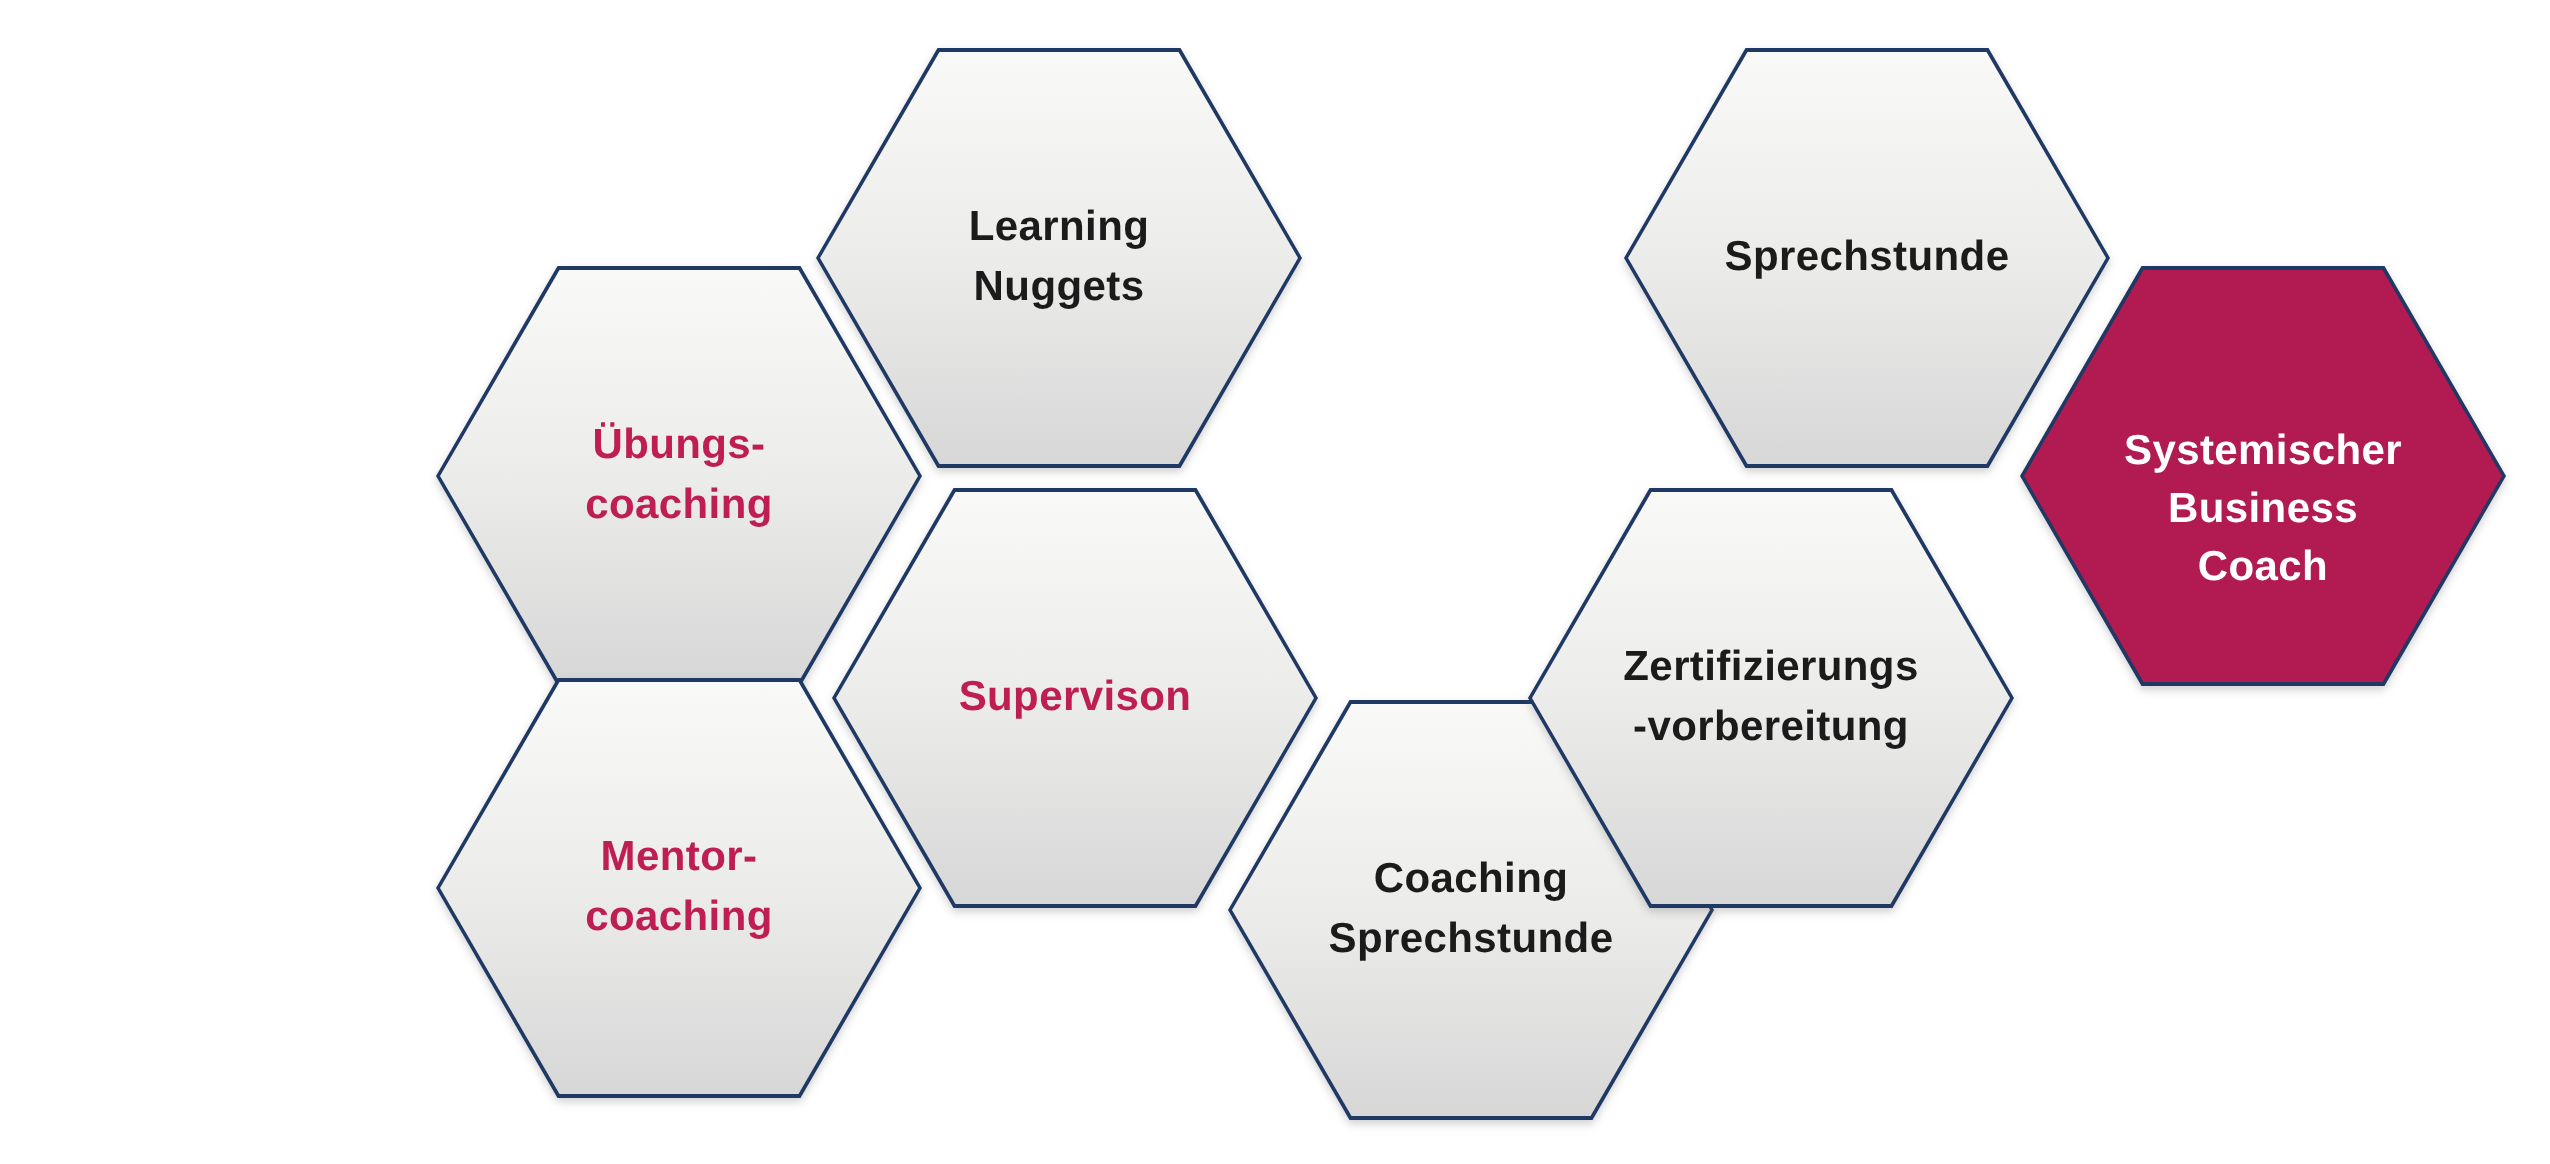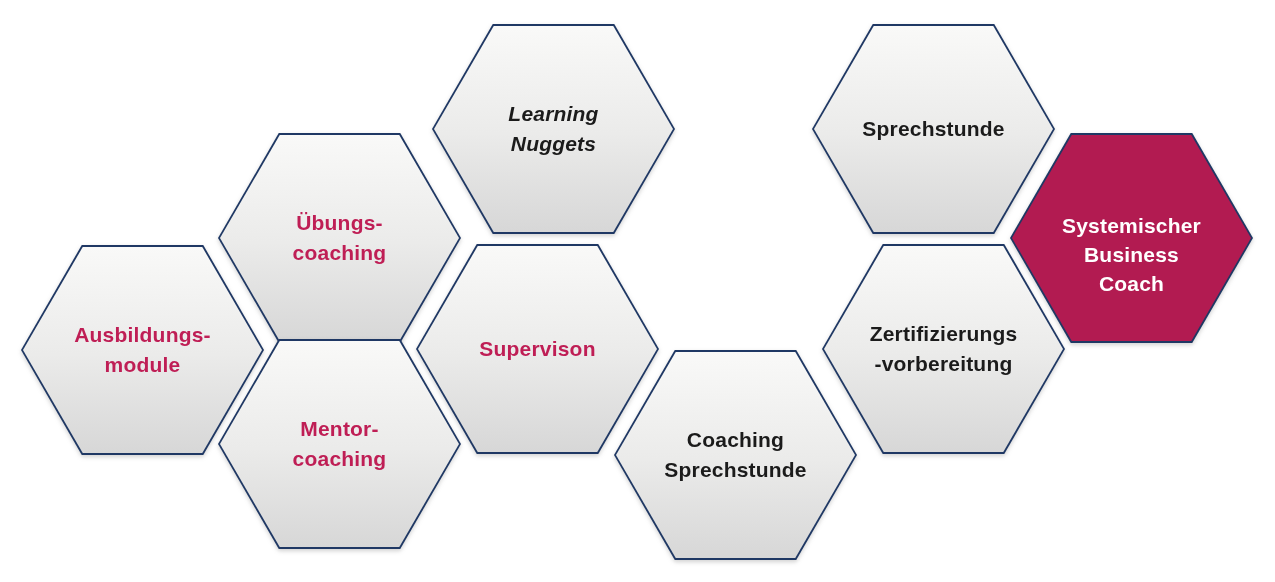--- a/index.html
+++ b/index.html
@@ -55,39 +55,33 @@
     line-height:30px;
     letter-spacing:0.2px;
   }
   .text-accent .hex-label{color:var(--accent-text);}
   .text-dark .hex-label{color:var(--dark-text);}
   .hex.accent .hex-label{color:var(--light-text);line-height:29px;margin-top:32px;}
   
   .p0{left:21px;  top:245px;}
   .p1{left:218px; top:133px;}
   .p2{left:218px; top:339px;}
-  .p3{left:432px; top:24px;font-style:italic;}
+  .p3{left:408px; top:24px;}
   .p4{left:416px; top:244px;text-decoration:underline;}
   .p5{left:614px; top:133px;}
   .p6{left:614px; top:350px;}
   .p7{left:812px; top:24px;}
-  .p8{left:822px; top:244px;}
+  .p8{left:764px; top:244px;}
   .p9{left:1010px;top:133px;}
 </style>
 </head>
 <body>
 
 <div class="canvas">
 
-  <div class="hex p0 text-accent">
-    <div class="hex-border"></div>
-    <div class="hex-fill"></div>
-    <div class="hex-label">Ausbildungs-
-module</div>
-  </div>
 
   <div class="hex p1 text-accent">
     <div class="hex-border"></div>
     <div class="hex-fill"></div>
     <div class="hex-label">Übungs-
 coaching</div>
   </div>
 
   <div class="hex p2 text-accent">
     <div class="hex-border"></div>

